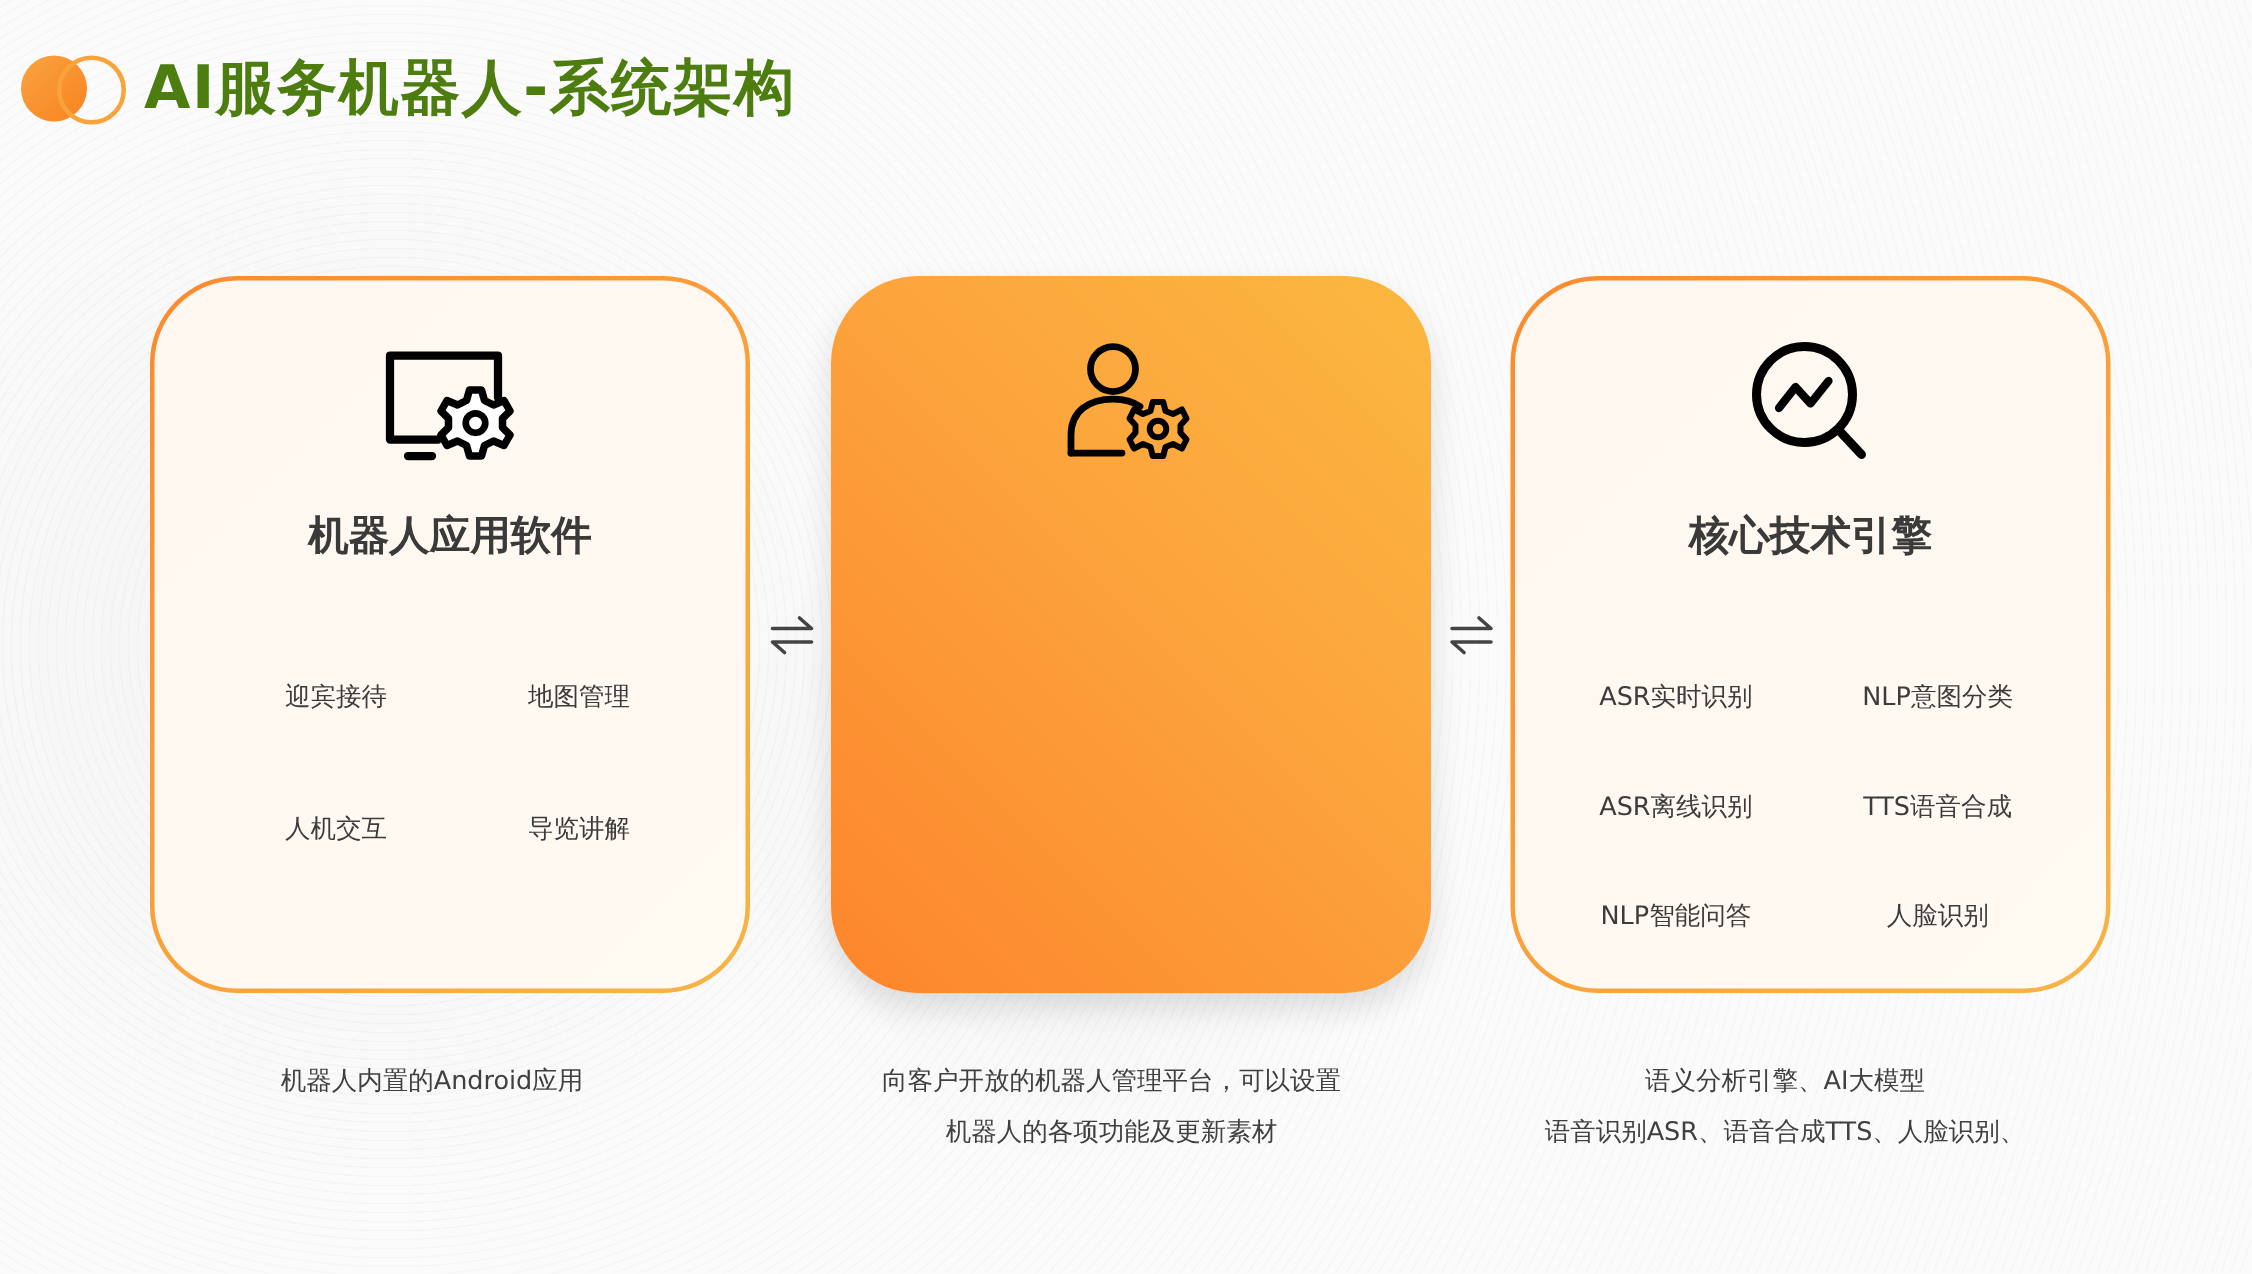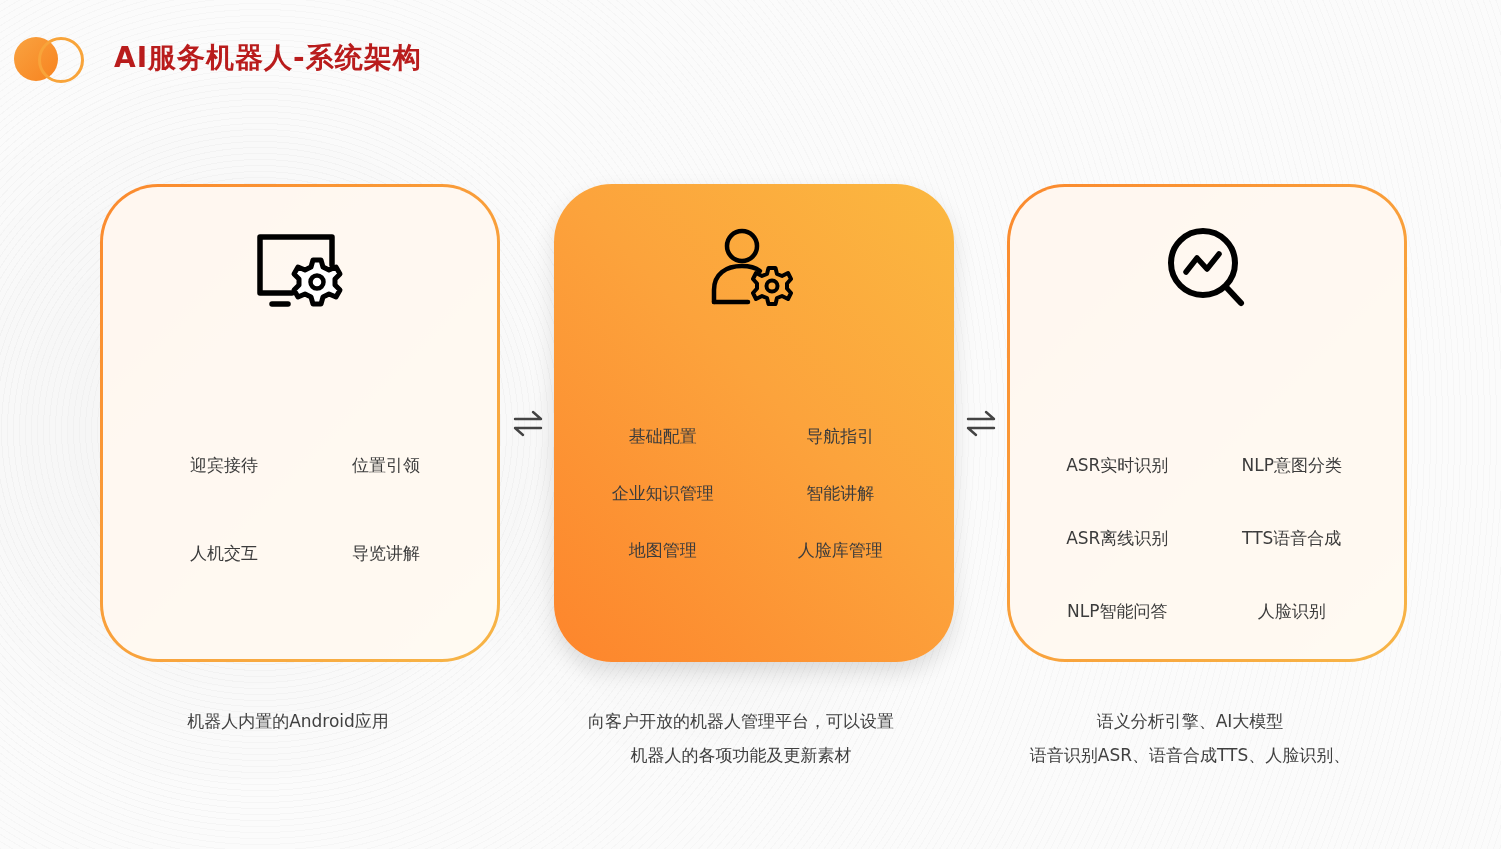--- a/index.html
+++ b/index.html
@@ -7,21 +7,21 @@
   .bg-deco{position:absolute;inset:0;pointer-events:none;
     background:
       radial-gradient(circle at 230px 430px, rgba(0,0,0,0.035) 0, rgba(0,0,0,0.0) 420px),
       radial-gradient(circle at 720px 560px, rgba(0,0,0,0.03) 0, rgba(0,0,0,0) 260px),
       repeating-radial-gradient(circle at 260px 430px, rgba(0,0,0,0.022) 0 1px, transparent 1px 6px);
     opacity:.9;}
   .title-row{position:absolute;left:14px;top:30px;height:56px;display:flex;align-items:center;}
   .logo{position:relative;width:72px;height:50px;}
   .logo .c1{position:absolute;left:0;top:4px;width:44px;height:44px;border-radius:50%;background:linear-gradient(135deg,#f9a341,#f8831f);}
   .logo .c2{position:absolute;left:24px;top:4px;width:40px;height:40px;border-radius:50%;border:3px solid #f8a43a;box-sizing:content-box;}
-  .title{font-size:28px;font-weight:bold;color:#b91c1c;margin-left:28px;letter-spacing:1px;}
+  .title{font-size:40px;font-weight:bold;color:#4d7c0f;margin-left:10px;letter-spacing:1px;}
   .card{position:absolute;top:184px;width:400px;height:478px;border-radius:58px;box-sizing:border-box;}
   .card.outline{padding:3px;background:linear-gradient(135deg,#fb8a2e,#f7b547);}
   .card.outline .inner{width:100%;height:100%;border-radius:55px;background:rgba(255,255,255,0.93);position:relative;}
   .card.filled{background:linear-gradient(225deg,#fbb840 0%,#fca33c 45%,#fd852c 100%);box-shadow:0 10px 22px rgba(0,0,0,0.12);}
   .card.filled .inner{width:100%;height:100%;position:relative;}
   .icon{position:absolute;left:50%;transform:translateX(-50%);top:38px;width:100px;height:90px;}
   .card-title{position:absolute;top:152px;left:0;right:0;text-align:center;font-size:27px;font-weight:bold;color:#3a3a3a;}
   .items{position:absolute;left:0;right:0;display:grid;grid-template-columns:1fr 1fr;}
   .item{text-align:center;font-size:17px;color:#3c3c3c;height:20px;line-height:20px;}
   .left .items{top:268px;row-gap:68px;padding:0 30px 0 40px;}
@@ -46,23 +46,24 @@
 <div class="card outline left" style="left:100px;">
   <div class="inner">
     <svg class="icon" viewBox="0 0 100 90">
       <path d="M42 68 H10 V12 H82 V40" fill="none" stroke="#000" stroke-width="5.5" stroke-linejoin="round" stroke-linecap="round"></path>
       <line x1="22" y1="79" x2="38" y2="79" stroke="#000" stroke-width="5.5" stroke-linecap="round"></line>
       <g transform="translate(67,57)">
         <path d="M-4,-22 L4,-22 L6,-15 L12,-12 L19,-15 L23,-8 L18,-3 L18,3 L23,8 L19,15 L12,12 L6,15 L4,22 L-4,22 L-6,15 L-12,12 L-19,15 L-23,8 L-18,3 L-18,-3 L-23,-8 L-19,-15 L-12,-12 L-6,-15 Z" fill="#fff" stroke="#000" stroke-width="5" stroke-linejoin="round"></path>
         <circle r="6.5" fill="none" stroke="#000" stroke-width="4.5"></circle>
       </g>
     </svg>
+    <div class="card-title">机器人应用软件</div>
     <div class="items">
       <div class="item">迎宾接待</div>
-      <div class="item">位置引领</div>
+      <div class="item">地图管理</div>
       <div class="item">人机交互</div>
       <div class="item">导览讲解</div>
     </div>
   </div>
 </div>
 
 <svg class="swap" style="left:511px;" viewBox="0 0 34 34">
   <path d="M4 13 H30 L22 6" fill="none" stroke="#444" stroke-width="2.4" stroke-linecap="round" stroke-linejoin="round"></path>
   <path d="M30 22 H4 L12 29" fill="none" stroke="#444" stroke-width="2.4" stroke-linecap="round" stroke-linejoin="round"></path>
 </svg>
@@ -71,43 +72,36 @@
   <div class="inner">
     <svg class="icon" viewBox="0 0 100 90">
       <circle cx="38" cy="24" r="15" fill="none" stroke="#000" stroke-width="4.5"></circle>
       <path d="M10 80 V68 C10 52 22 44 38 44 C46 44 52 46 56 49" fill="none" stroke="#000" stroke-width="4.5" stroke-linecap="round"></path>
       <line x1="10" y1="80" x2="44" y2="80" stroke="#000" stroke-width="4.5" stroke-linecap="round"></line>
       <g transform="translate(68,64)">
         <path d="M-3.5,-18 L3.5,-18 L5,-12 L10,-10 L16,-13 L19,-7 L15,-2.5 L15,2.5 L19,7 L16,13 L10,10 L5,12 L3.5,18 L-3.5,18 L-5,12 L-10,10 L-16,13 L-19,7 L-15,2.5 L-15,-2.5 L-19,-7 L-16,-13 L-10,-10 L-5,-12 Z" fill="none" stroke="#000" stroke-width="4" stroke-linejoin="round"></path>
         <circle r="5.5" fill="none" stroke="#000" stroke-width="4"></circle>
       </g>
     </svg>
-    <div class="items">
-      <div class="item">基础配置</div>
-      <div class="item">导航指引</div>
-      <div class="item">企业知识管理</div>
-      <div class="item">智能讲解</div>
-      <div class="item">地图管理</div>
-      <div class="item">人脸库管理</div>
-    </div>
   </div>
 </div>
 
 <svg class="swap" style="left:964px;" viewBox="0 0 34 34">
   <path d="M4 13 H30 L22 6" fill="none" stroke="#444" stroke-width="2.4" stroke-linecap="round" stroke-linejoin="round"></path>
   <path d="M30 22 H4 L12 29" fill="none" stroke="#444" stroke-width="2.4" stroke-linecap="round" stroke-linejoin="round"></path>
 </svg>
 
 <div class="card outline right" style="left:1007px;">
   <div class="inner">
     <svg class="icon" viewBox="0 0 100 90">
       <circle cx="46" cy="38" r="32" fill="none" stroke="#000" stroke-width="6"></circle>
       <path d="M29 47 L40 33 L50 44 L62 29" fill="none" stroke="#000" stroke-width="5.5" stroke-linecap="round" stroke-linejoin="round"></path>
       <line x1="70" y1="63" x2="84" y2="78" stroke="#000" stroke-width="6" stroke-linecap="round"></line>
     </svg>
+    <div class="card-title">核心技术引擎</div>
     <div class="items">
       <div class="item">ASR实时识别</div>
       <div class="item">NLP意图分类</div>
       <div class="item">ASR离线识别</div>
       <div class="item">TTS语音合成</div>
       <div class="item">NLP智能问答</div>
       <div class="item">人脸识别</div>
     </div>
   </div>
 </div>

